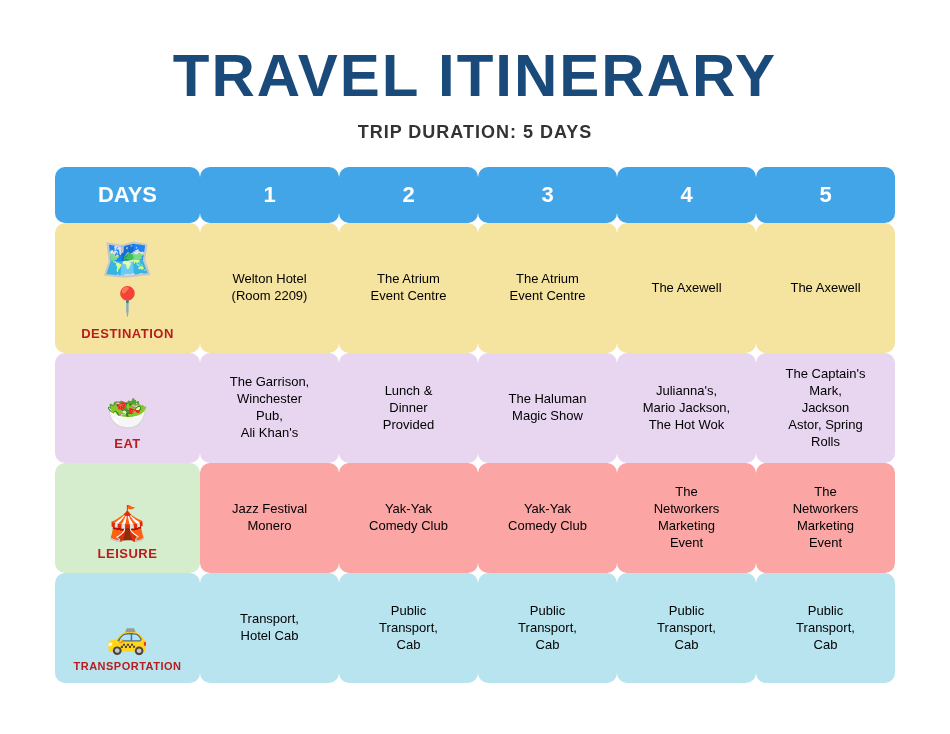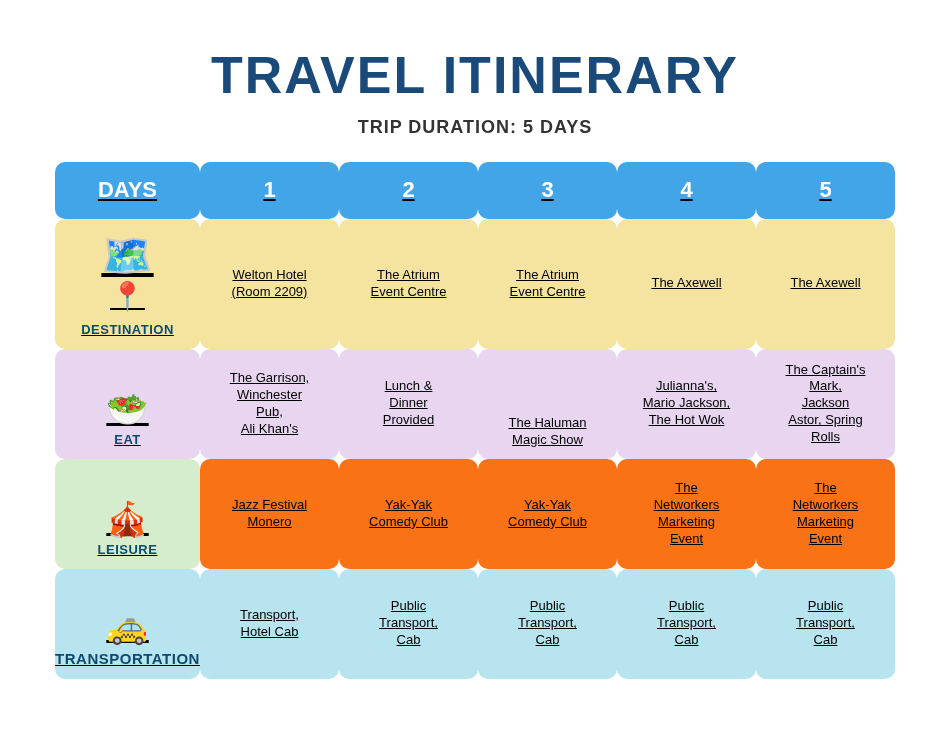--- a/index.html
+++ b/index.html
@@ -12,42 +12,41 @@
       min-height: 100vh;
       padding: 20px;
     }
     .container {
       width: 900px;
       background: #fff;
       padding: 20px 30px 30px;
     }
     .title {
       text-align: center;
-      font-size: 52px;
+      font-size: 60px;
       font-weight: 900;
       color: #1a4a7a;
       letter-spacing: 2px;
       margin-bottom: 12px;
     }
     .subtitle {
       text-align: center;
       font-size: 18px;
       color: #333;
       margin-bottom: 24px;
       letter-spacing: 1px;
     }
     .subtitle span {
       font-weight: 900;
     }
     .grid {
       display: grid;
       grid-template-columns: 145px repeat(5, 1fr);
       grid-template-rows: auto auto auto auto auto;
       width: 100%;
-      text-decoration: underline;
     }
     .cell {
       border-radius: 10px;
       padding: 10px 8px;
       display: flex;
       flex-direction: column;
       align-items: center;
       justify-content: center;
       text-align: center;
       font-size: 13px;
@@ -70,28 +69,28 @@
       flex-direction: column;
       align-items: center;
       justify-content: flex-end;
       padding: 10px 8px 10px;
       border-radius: 10px;
       min-height: 110px;
     }
     .cat-label {
       font-weight: 800;
       font-size: 13px;
-      color: #0c4a6e;
+      color: #b91c1c;
       margin-top: 6px;
       letter-spacing: 0.5px;
     }
     
     .dest-data { background: #f5e4a0; }
     .eat-data  { background: #e8d5f0; }
-    .leisure-data { background: #f97316; }
+    .leisure-data { background: #fca5a5; }
     .transport-data { background: #b8e4f0; }
     .small-icon {
       font-size: 34px;
       line-height: 1;
     }
     
     .dest-icon {
       font-size: 42px;
     }
   </style>
@@ -131,21 +130,21 @@
       <span class="small-icon">🥗</span>
       <div class="cat-label">EAT</div>
     </div>
     <div class="cell eat-data" style="white-space: pre-line;"><span>The Garrison,
 Winchester
 Pub,
 Ali Khan's</span></div>
     <div class="cell eat-data" style="white-space: pre-line; padding-left: 8px;"><span>Lunch &amp;
 Dinner
 Provided</span></div>
-    <div class="cell eat-data" style="white-space: pre-line; justify-content: flex-end;"><span>The Haluman
+    <div class="cell eat-data" style="white-space: pre-line;"><span>The Haluman
 Magic Show</span></div>
     <div class="cell eat-data" style="white-space: pre-line;"><span>Julianna's,
 Mario Jackson,
 The Hot Wok</span></div>
     <div class="cell eat-data" style="white-space: pre-line;"><span>The Captain's
 Mark,
 Jackson
 Astor, Spring
 Rolls</span></div>
 
@@ -163,21 +162,21 @@
 Networkers
 Marketing
 Event</span></div>
     <div class="cell leisure-data" style="white-space: pre-line;"><span>The
 Networkers
 Marketing
 Event</span></div>
 
     <div class="cat-cell cell" style="background:#b8e4f0;">
       <span class="small-icon">🚕</span>
-      <div class="cat-label" style="font-size:15px;">TRANSPORTATION</div>
+      <div class="cat-label" style="font-size:11px;">TRANSPORTATION</div>
     </div>
     <div class="cell transport-data" style="white-space: pre-line;"><span>Transport,
 Hotel Cab</span></div>
     <div class="cell transport-data" style="white-space: pre-line;"><span>Public
 Transport,
 Cab</span></div>
     <div class="cell transport-data" style="white-space: pre-line;"><span>Public
 Transport,
 Cab</span></div>
     <div class="cell transport-data" style="white-space: pre-line;"><span>Public

